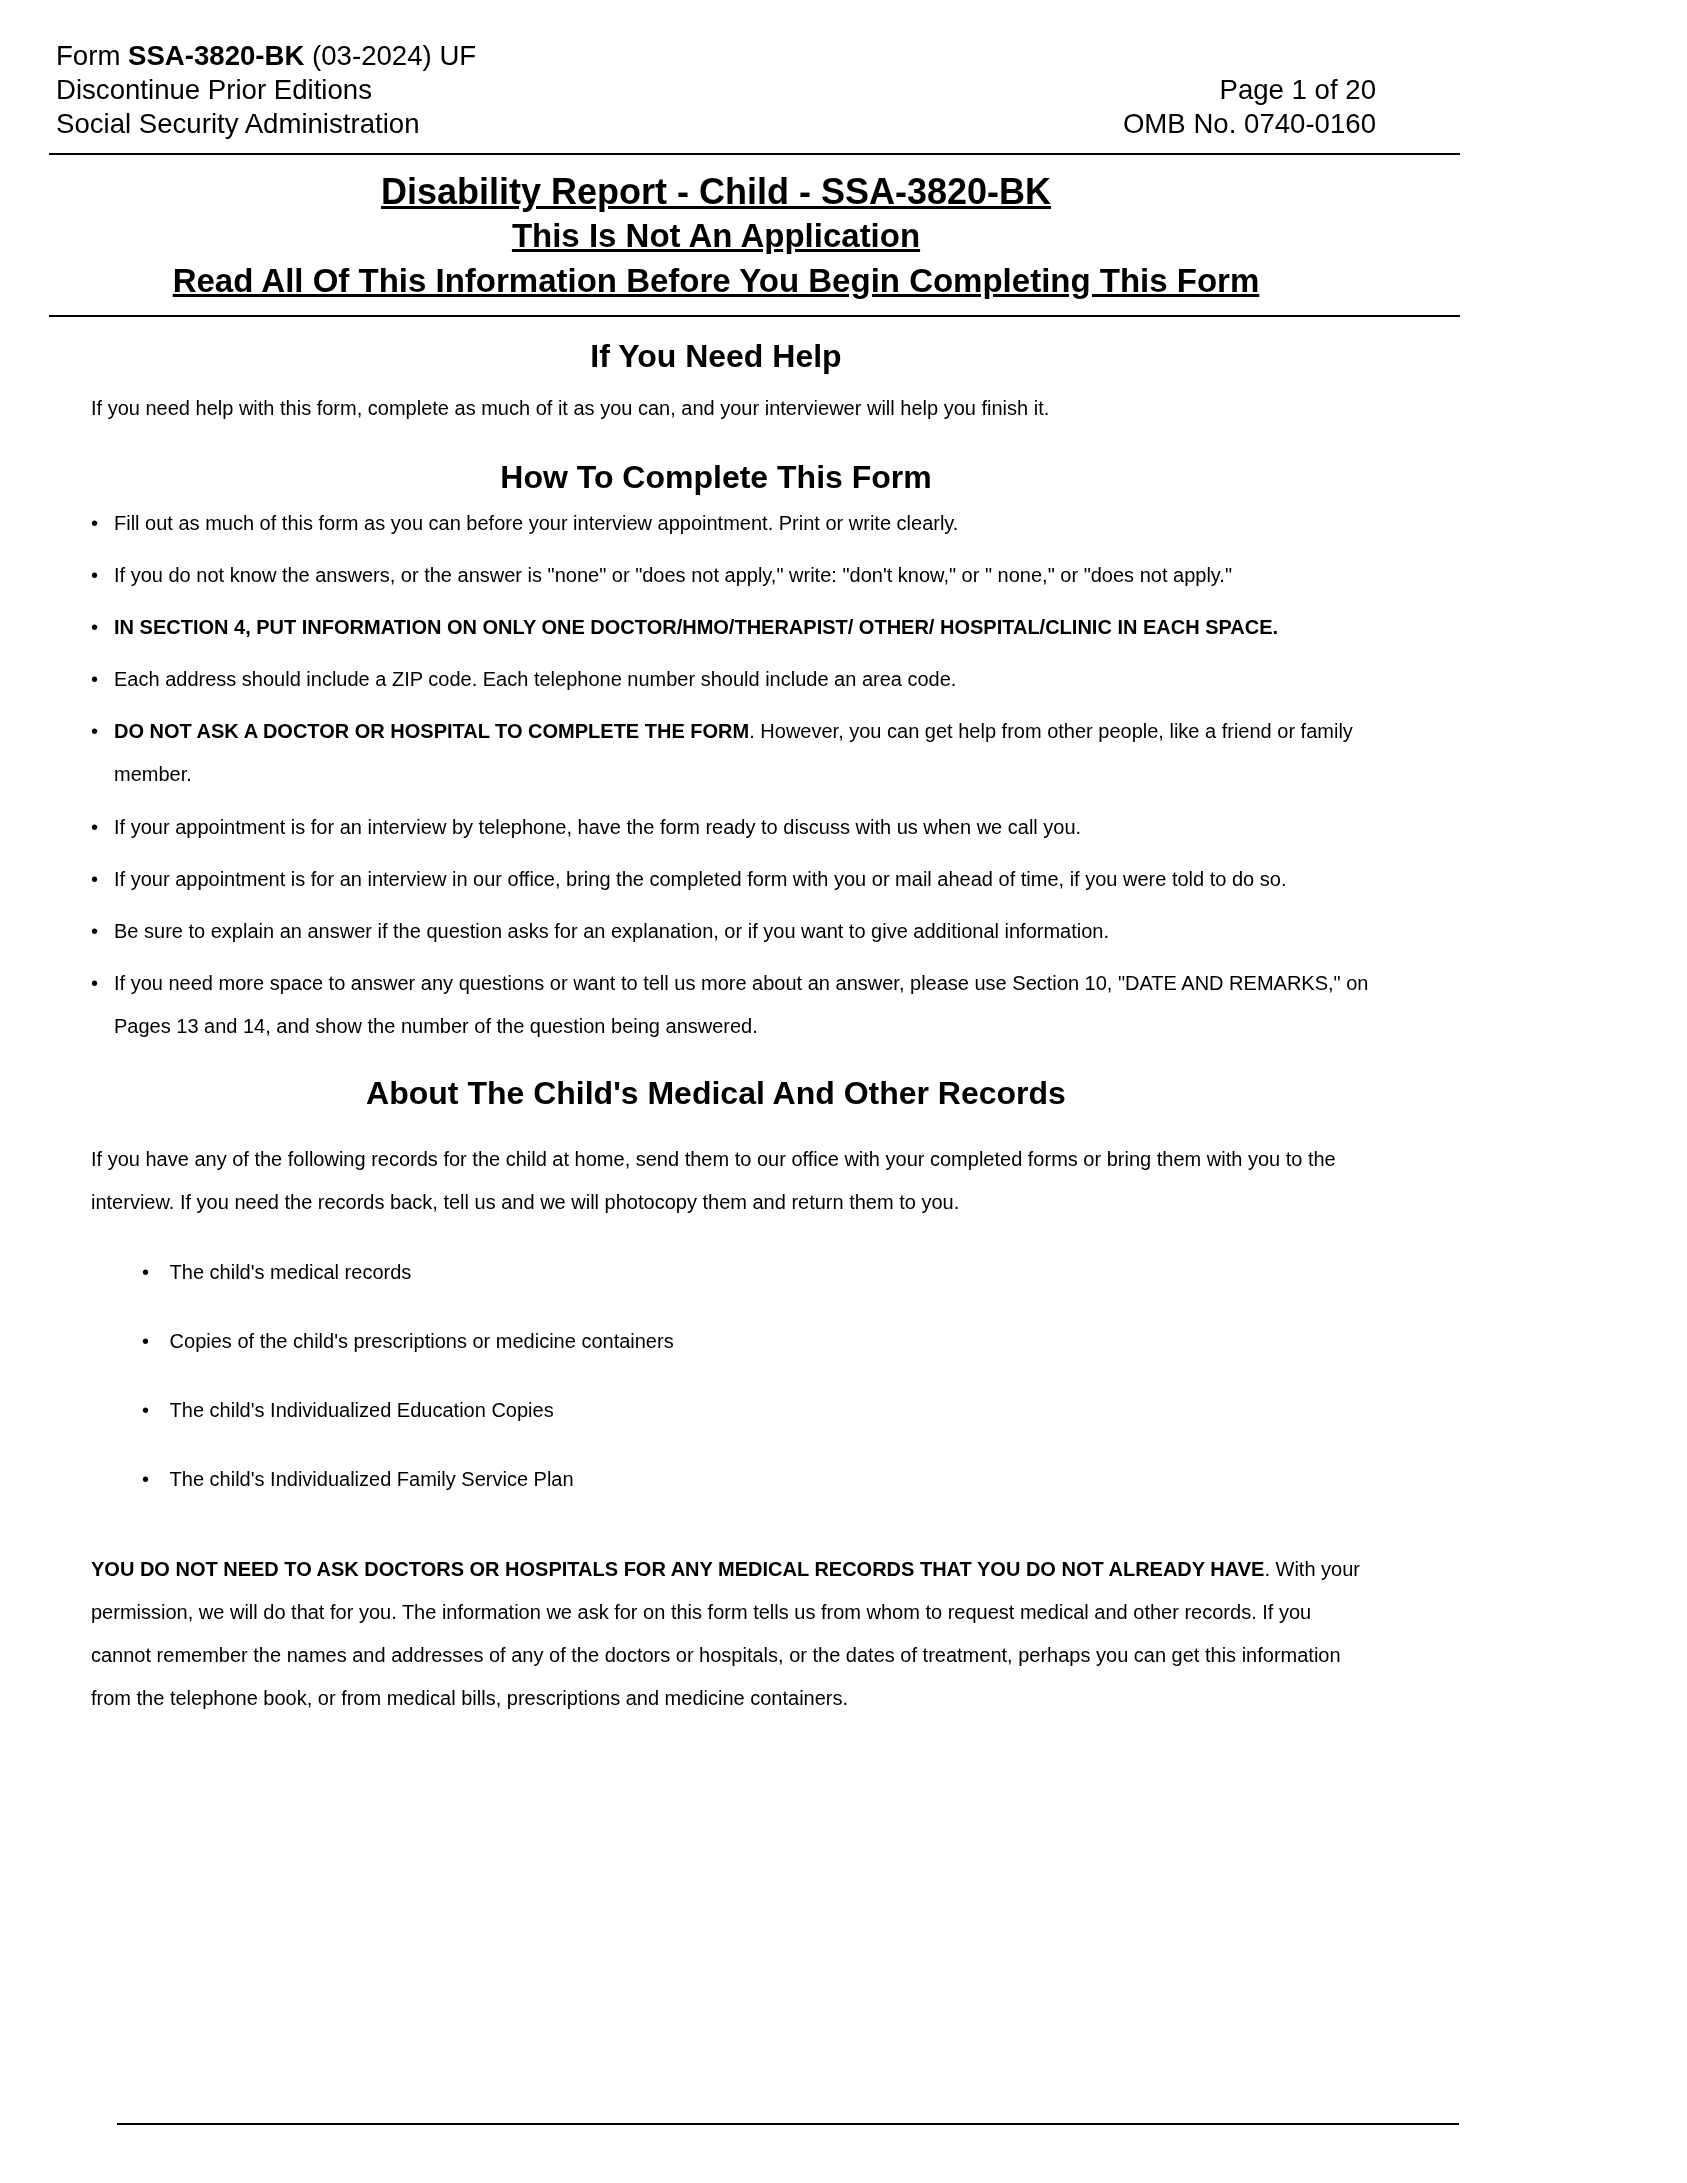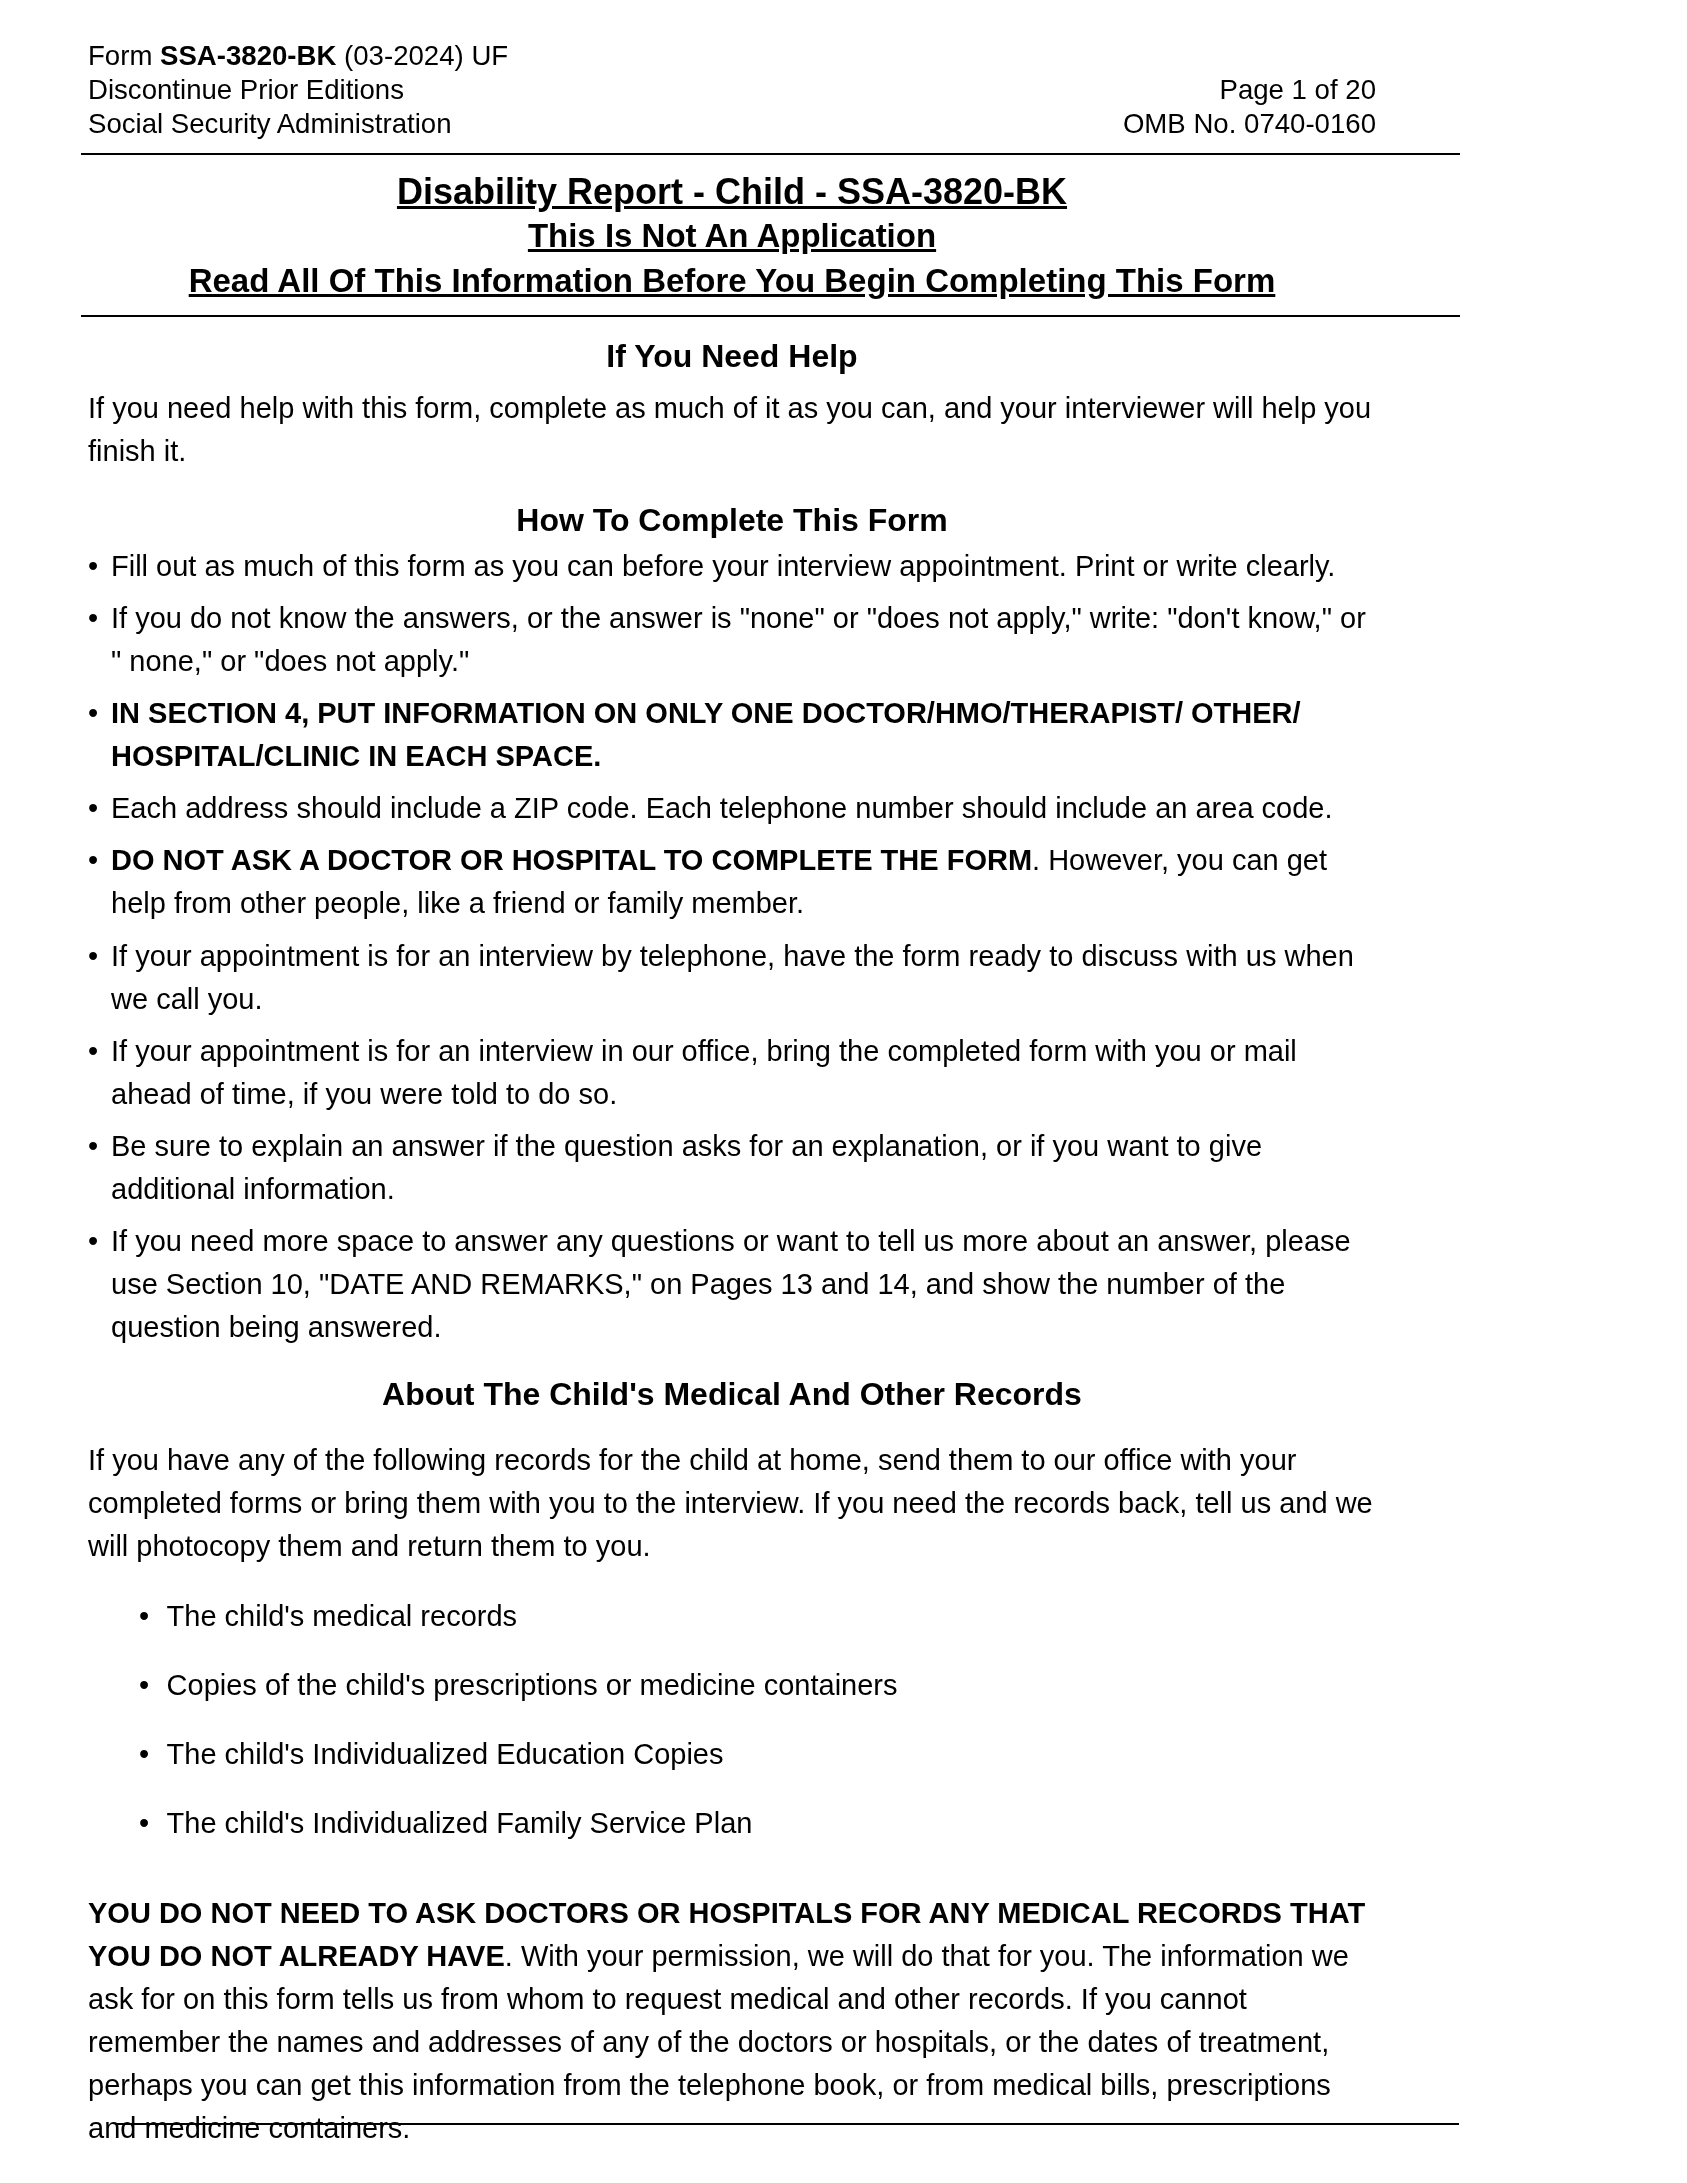--- a/index.html
+++ b/index.html
@@ -6,40 +6,40 @@
   body {
     width: 1687px; height: 2183px;
     color: #000000;
     font-family: "Liberation Sans", "DejaVu Sans", sans-serif;
     -webkit-font-smoothing: antialiased;
   }
   .page {
     position: relative;
     box-sizing: border-box;
     width: 1487px; height: 2183px;
-    padding: 39px 111px 0 88px;
+    padding: 39px 111px 0 56px;
     overflow: hidden;
   }
   .hdr { display: flex; justify-content: space-between; font-size: 27.6px; line-height: 34px; }
   .hdr-left { text-align: left; }
   .hdr-right { text-align: right; display: flex; flex-direction: column; justify-content: flex-end; }
   .bold { font-weight: bold; }
   .rule {
     height: 0; border: none; border-top: 2.8px solid #000;
     margin: 12px -84px 0 -6.9px;
   }
   .rule2 { margin-top: 12px; }
   .title-block { text-align: center; text-decoration: underline; }
   .page-title { margin-top: 15.6px; font-weight: bold; font-size: 36px; line-height: 42px; }
   .subtitle { font-weight: bold; font-size: 33px; line-height: 45px; }
   .h2 { text-align: center; font-weight: bold; font-size: 32px; line-height: 37px; }
   .h2-help { margin-top: 21px; }
   .h2-how { margin-top: 29px; margin-bottom: 6px; }
   .h2-records { margin-top: 27px; margin-bottom: 26px; }
-  .body-text { font-size: 29px; line-height: 43px; }
+  .body-text { font-size: 20px; line-height: 43px; margin-left: 35px; }
   .para-help { margin-top: 12px; }
   .para-records { margin-top: 0; }
   .bullet { display: flex; margin-bottom: 9.2px; }
   .bullet .marker { flex: 0 0 23px; }
   .bullet .btext { flex: 1 1 auto; }
   .bullet-list { margin-top: 0; }
   .records-list { margin-top: 27px; }
   .record { margin-left: 51px; margin-bottom: 26px; }
   .record .marker { flex: 0 0 27.6px; }
   .closing { margin-top: 47px; }

